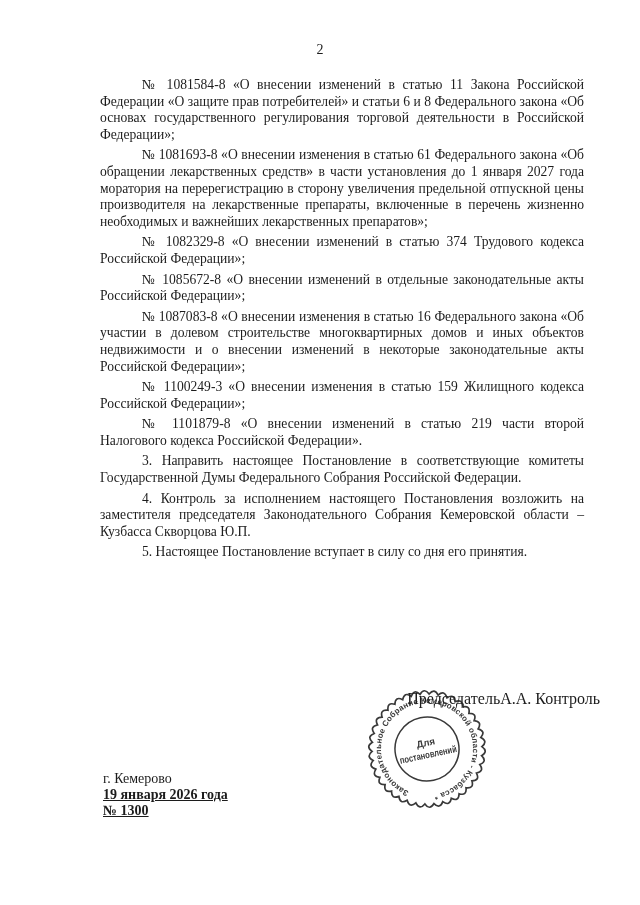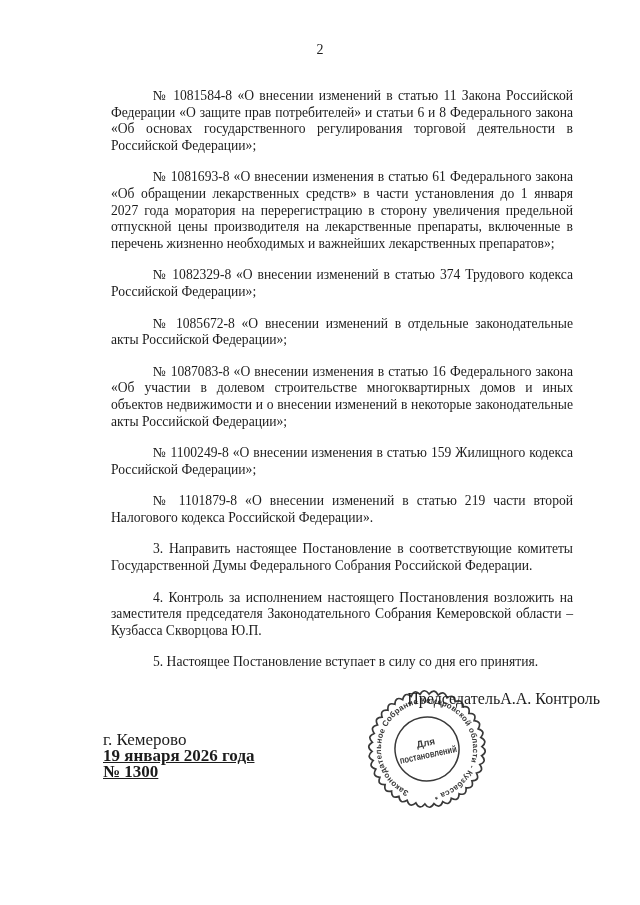--- a/index.html
+++ b/index.html
@@ -22,37 +22,37 @@
     position: absolute;
     top: 73px;
     left: 96px;
     width: 492px;
     font-size: 13.6px;
     line-height: 16.6px;
     text-align: justify;
     text-justify: inter-word;
   }
   .doc-body p {
-    margin: 15px;
+    margin: 4px;
     text-indent: 42px;
   }
   .sig-row {
     position: absolute;
     top: 690px;
     left: 101px;
     width: 499px;
     display: flex;
     justify-content: flex-end;
     font-size: 16px;
   }
   .footer-block {
     position: absolute;
-    top: 732px;
+    top: 771px;
     left: 103px;
-    font-size: 17px;
+    font-size: 14px;
     line-height: 16px;
   }
   .footer-block .bold { font-weight: bold; text-decoration: underline; }
   .stamp {
     position: absolute;
     left: 364px;
     top: 686px;
     width: 126px;
     height: 126px;
     opacity: 0.9;
@@ -75,21 +75,21 @@
 <div class="page">
 
   <div class="page-number">2</div>
 
   <div class="doc-body">
     <p>№ 1081584-8 «О внесении изменений в статью 11 Закона Российской Федерации «О защите прав потребителей» и статьи 6 и 8 Федерального закона «Об основах государственного регулирования торговой деятельности в Российской Федерации»;</p>
     <p>№ 1081693-8 «О внесении изменения в статью 61 Федерального закона «Об обращении лекарственных средств» в части установления до 1 января 2027 года моратория на перерегистрацию в сторону увеличения предельной отпускной цены производителя на лекарственные препараты, включенные в перечень жизненно необходимых и важнейших лекарственных препаратов»;</p>
     <p>№ 1082329-8 «О внесении изменений в статью 374 Трудового кодекса Российской Федерации»;</p>
     <p>№ 1085672-8 «О внесении изменений в отдельные законодательные акты Российской Федерации»;</p>
     <p>№ 1087083-8 «О внесении изменения в статью 16 Федерального закона «Об участии в долевом строительстве многоквартирных домов и иных объектов недвижимости и о внесении изменений в некоторые законодательные акты Российской Федерации»;</p>
-    <p>№ 1100249-8 «О внесении изменения в статью 159 Жилищного кодекса Российской Федерации»;</p>
+    <p>№ 1100249-3 «О внесении изменения в статью 159 Жилищного кодекса Российской Федерации»;</p>
     <p>№ 1101879-8 «О внесении изменений в статью 219 части второй Налогового кодекса Российской Федерации».</p>
     <p>3. Направить настоящее Постановление в соответствующие комитеты Государственной Думы Федерального Собрания Российской Федерации.</p>
     <p>4. Контроль за исполнением настоящего Постановления возложить на заместителя председателя Законодательного Собрания Кемеровской области – Кузбасса Скворцова Ю.П.</p>
     <p>5. Настоящее Постановление вступает в силу со дня его принятия.</p>
   </div>
 
   <div class="sig-row">
     <span>Председатель</span>
     <span>А.А. Контроль</span>
   </div>

